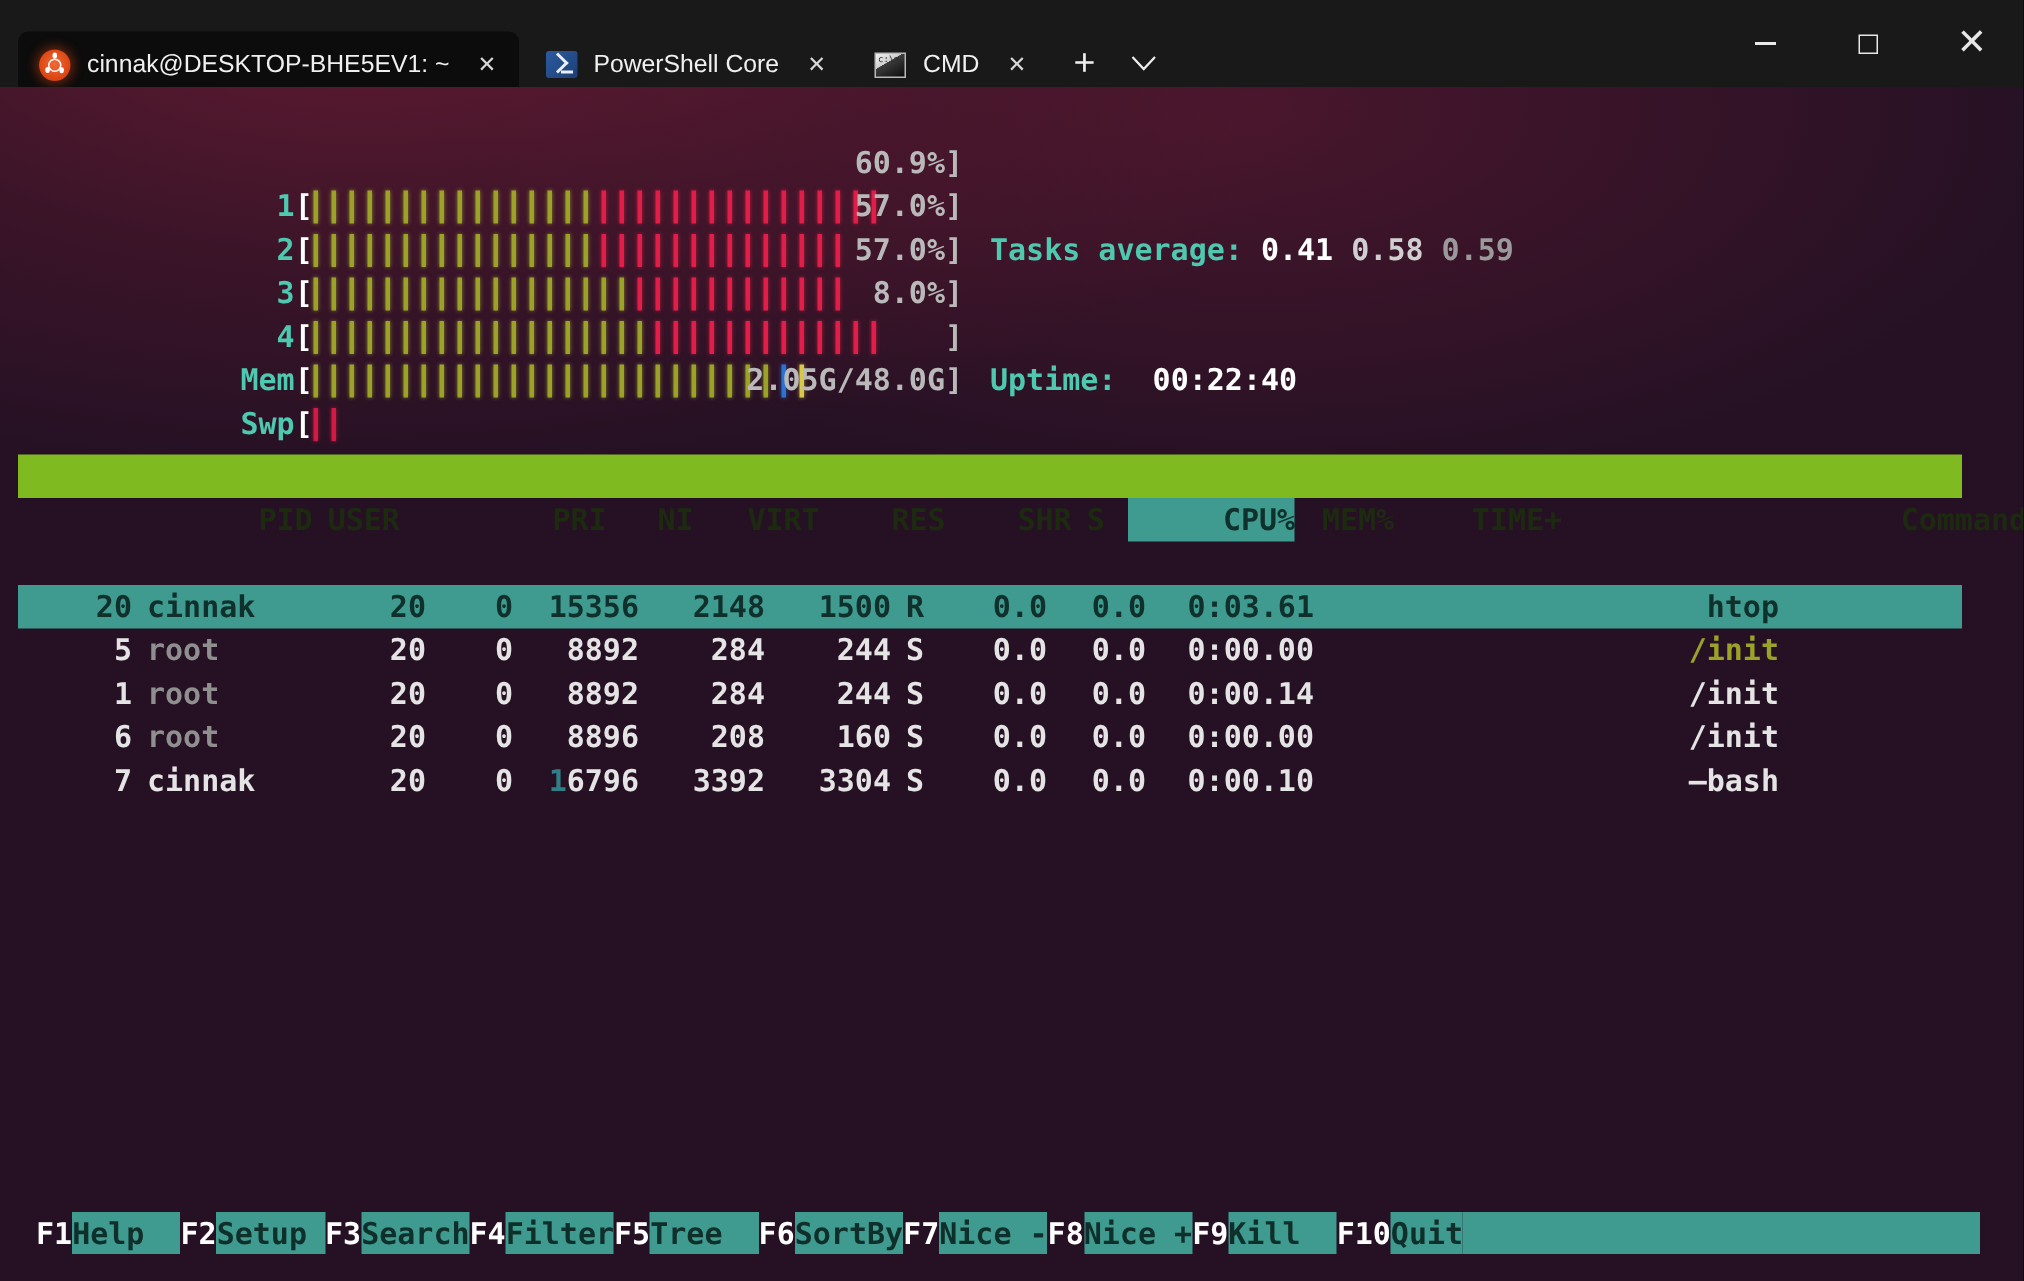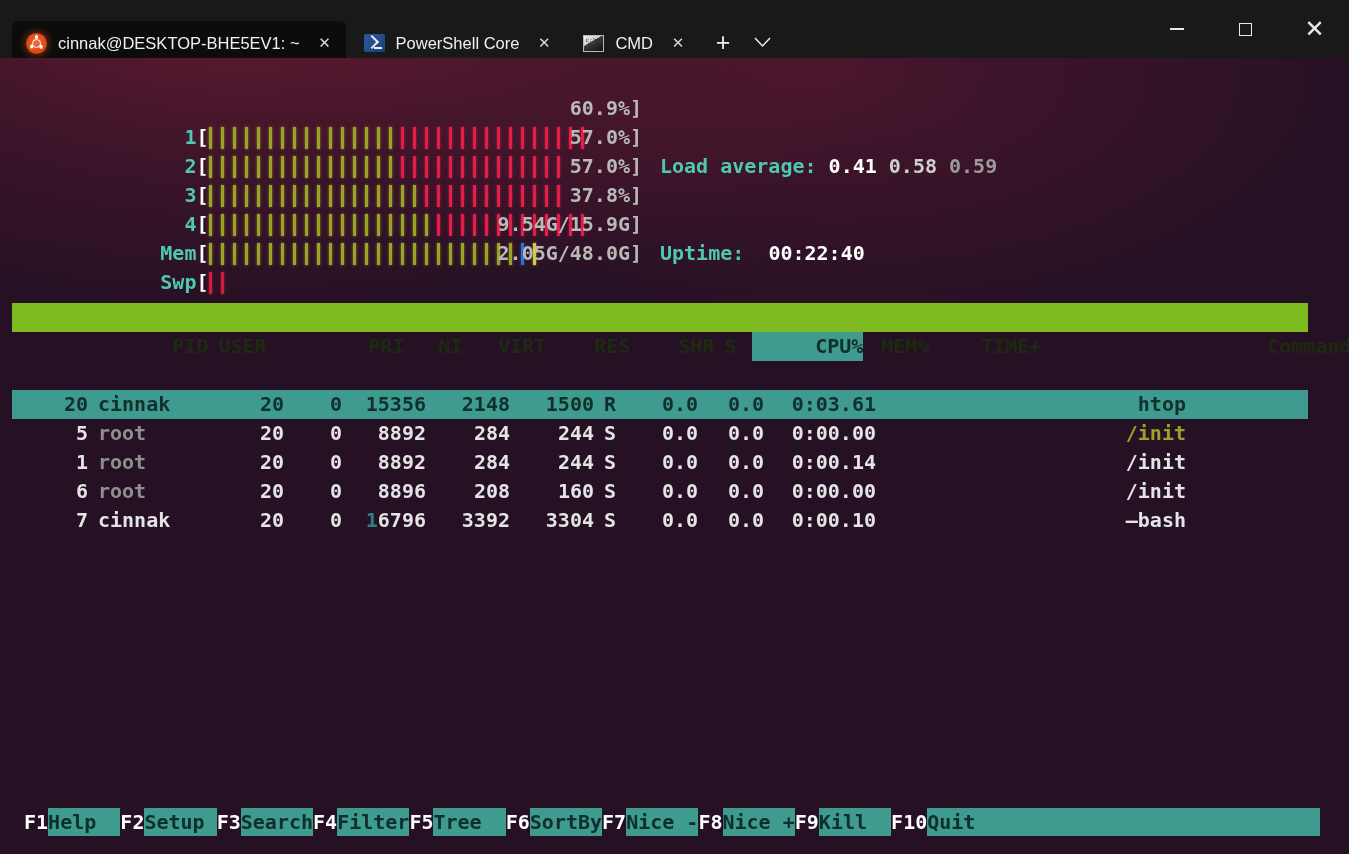--- a/index.html
+++ b/index.html
@@ -448,38 +448,37 @@
         </div>
 
         <div class="meter-row">
           <span class="meter-label">3</span><span class="brk">[</span><span class="bargrid"><i class="lo"></i><i class="lo"></i><i class="lo"></i><i class="lo"></i><i class="lo"></i><i class="lo"></i><i class="lo"></i><i class="lo"></i><i class="lo"></i><i class="lo"></i><i class="lo"></i><i class="lo"></i><i class="lo"></i><i class="lo"></i><i class="lo"></i><i class="lo"></i><i class="lo"></i><i class="lo"></i><i class="hi"></i><i class="hi"></i><i class="hi"></i><i class="hi"></i><i class="hi"></i><i class="hi"></i><i class="hi"></i><i class="hi"></i><i class="hi"></i><i class="hi"></i><i class="hi"></i><i class="hi"></i><i class="blank"></i><i class="blank"></i><i class="blank"></i><i class="blank"></i><i class="blank"></i><i class="blank"></i></span>
           <span class="meter-value" style="left:428px;width:190px;">57.0%</span>
           <span class="meter-value brk" style="left:618px;width:14px;text-align:left;">]</span>
         </div>
 
         <div class="meter-row">
           <span class="meter-label">4</span><span class="brk">[</span><span class="bargrid"><i class="lo"></i><i class="lo"></i><i class="lo"></i><i class="lo"></i><i class="lo"></i><i class="lo"></i><i class="lo"></i><i class="lo"></i><i class="lo"></i><i class="lo"></i><i class="lo"></i><i class="lo"></i><i class="lo"></i><i class="lo"></i><i class="lo"></i><i class="lo"></i><i class="lo"></i><i class="lo"></i><i class="lo"></i><i class="hi"></i><i class="hi"></i><i class="hi"></i><i class="hi"></i><i class="hi"></i><i class="hi"></i><i class="hi"></i><i class="hi"></i><i class="hi"></i><i class="hi"></i><i class="hi"></i><i class="hi"></i><i class="hi"></i><i class="blank"></i><i class="blank"></i><i class="blank"></i><i class="blank"></i></span>
-          <span class="meter-value" style="left:428px;width:190px;">37.8%</span>
+          <span class="meter-value" style="left:428px;width:190px;">8.0%</span>
           <span class="meter-value brk" style="left:618px;width:14px;text-align:left;">]</span>
         </div>
 
         <div class="meter-row">
           <span class="meter-label wide">Mem</span><span class="brk">[</span><span class="bargrid"><i class="mem"></i><i class="mem"></i><i class="mem"></i><i class="mem"></i><i class="mem"></i><i class="mem"></i><i class="mem"></i><i class="mem"></i><i class="mem"></i><i class="mem"></i><i class="mem"></i><i class="mem"></i><i class="mem"></i><i class="mem"></i><i class="mem"></i><i class="mem"></i><i class="mem"></i><i class="mem"></i><i class="mem"></i><i class="mem"></i><i class="mem"></i><i class="mem"></i><i class="mem"></i><i class="mem"></i><i class="mem"></i><i class="mem"></i><i class="blue"></i><i class="yell"></i><i class="blank"></i><i class="blank"></i><i class="blank"></i><i class="blank"></i><i class="blank"></i><i class="blank"></i><i class="blank"></i><i class="blank"></i></span>
-          <span class="meter-value" style="left:352px;width:266px;">9.54G/15.9G</span>
           <span class="meter-value brk" style="left:618px;width:14px;text-align:left;">]</span>
         </div>
 
         <div class="meter-row">
           <span class="meter-label wide">Swp</span><span class="brk">[</span><span class="bargrid"><i class="sw"></i><i class="sw"></i><i class="blank"></i><i class="blank"></i><i class="blank"></i><i class="blank"></i><i class="blank"></i><i class="blank"></i><i class="blank"></i><i class="blank"></i><i class="blank"></i><i class="blank"></i><i class="blank"></i><i class="blank"></i><i class="blank"></i><i class="blank"></i><i class="blank"></i><i class="blank"></i><i class="blank"></i><i class="blank"></i><i class="blank"></i><i class="blank"></i><i class="blank"></i><i class="blank"></i><i class="blank"></i><i class="blank"></i><i class="blank"></i><i class="blank"></i><i class="blank"></i><i class="blank"></i><i class="blank"></i><i class="blank"></i><i class="blank"></i><i class="blank"></i><i class="blank"></i><i class="blank"></i></span>
           <span class="meter-value" style="left:352px;width:266px;">2.05G/48.0G</span>
           <span class="meter-value brk" style="left:618px;width:14px;text-align:left;">]</span>
         </div>
 
         <div class="summary">
-          <div><span class="sum-key">Load average:</span><span> </span><span class="sum-strong">0.41</span><span> </span><span class="sum-val">0.58</span><span> </span><span class="sum-dim">0.59</span></div>
+          <div><span class="sum-key">Tasks average:</span><span> </span><span class="sum-strong">0.41</span><span> </span><span class="sum-val">0.58</span><span> </span><span class="sum-dim">0.59</span></div>
           <div><span class="sum-key">Uptime:</span><span>  </span><span class="sum-strong">00:22:40</span></div>
         </div>
       </div>
 
       <div class="ptable">
         <div class="thead">
           <span class="cell c-pid">PID</span><span class="cell c-user l">USER</span><span class="cell c-pri">PRI</span><span class="cell c-ni">NI</span><span class="cell c-virt">VIRT</span><span class="cell c-res">RES</span><span class="cell c-shr">SHR</span><span class="cell c-s">S</span><span class="cell c-cpu sortcol">CPU%</span><span class="cell c-mem">MEM%</span><span class="cell c-time">TIME+</span><span class="cell c-cmd">Command</span>
         </div>
         <div id="rows-container"><div class="prow selected"><span class="cell c-pid">20</span><span class="cell c-user l">cinnak</span><span class="cell c-pri">20</span><span class="cell c-ni">0</span><span class="cell c-virt">15356</span><span class="cell c-res">2148</span><span class="cell c-shr">1500</span><span class="cell c-s">R</span><span class="cell c-cpu">0.0</span><span class="cell c-mem">0.0</span><span class="cell c-time">0:03.61</span><span class="cell c-cmd">htop</span></div><div class="prow root green-cmd"><span class="cell c-pid">5</span><span class="cell c-user l">root</span><span class="cell c-pri">20</span><span class="cell c-ni">0</span><span class="cell c-virt">8892</span><span class="cell c-res">284</span><span class="cell c-shr">244</span><span class="cell c-s">S</span><span class="cell c-cpu">0.0</span><span class="cell c-mem">0.0</span><span class="cell c-time">0:00.00</span><span class="cell c-cmd">/init</span></div><div class="prow root"><span class="cell c-pid">1</span><span class="cell c-user l">root</span><span class="cell c-pri">20</span><span class="cell c-ni">0</span><span class="cell c-virt">8892</span><span class="cell c-res">284</span><span class="cell c-shr">244</span><span class="cell c-s">S</span><span class="cell c-cpu">0.0</span><span class="cell c-mem">0.0</span><span class="cell c-time">0:00.14</span><span class="cell c-cmd">/init</span></div><div class="prow root"><span class="cell c-pid">6</span><span class="cell c-user l">root</span><span class="cell c-pri">20</span><span class="cell c-ni">0</span><span class="cell c-virt">8896</span><span class="cell c-res">208</span><span class="cell c-shr">160</span><span class="cell c-s">S</span><span class="cell c-cpu">0.0</span><span class="cell c-mem">0.0</span><span class="cell c-time">0:00.00</span><span class="cell c-cmd">/init</span></div><div class="prow"><span class="cell c-pid">7</span><span class="cell c-user l">cinnak</span><span class="cell c-pri">20</span><span class="cell c-ni">0</span><span class="cell c-virt"><span class="shade">1</span>6796</span><span class="cell c-res">3392</span><span class="cell c-shr">3304</span><span class="cell c-s">S</span><span class="cell c-cpu">0.0</span><span class="cell c-mem">0.0</span><span class="cell c-time">0:00.10</span><span class="cell c-cmd">–bash</span></div></div>
       </div>

